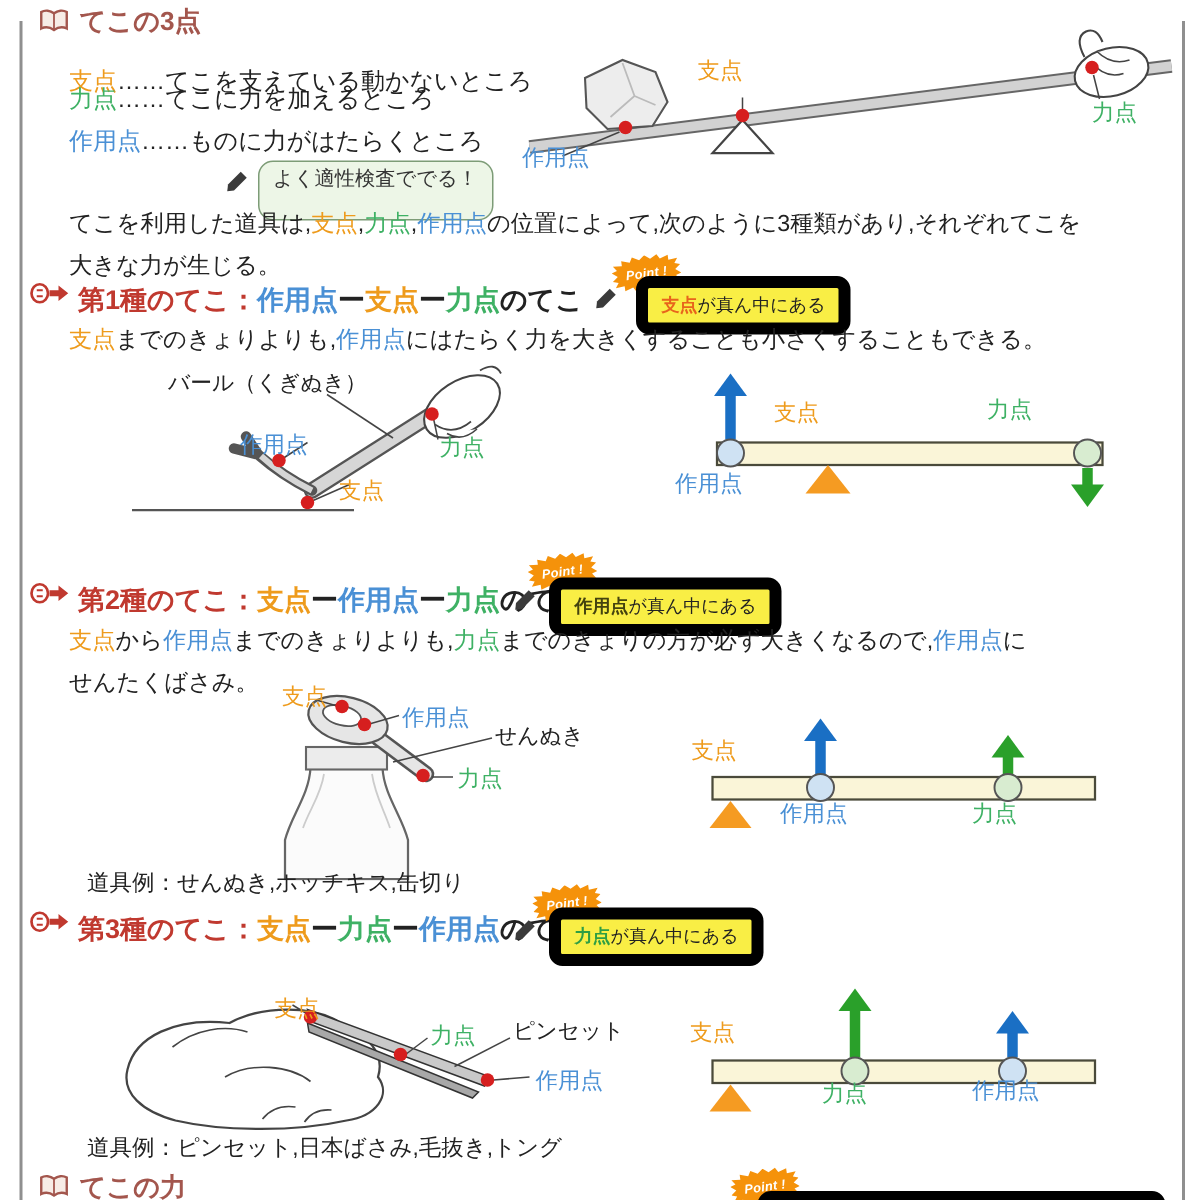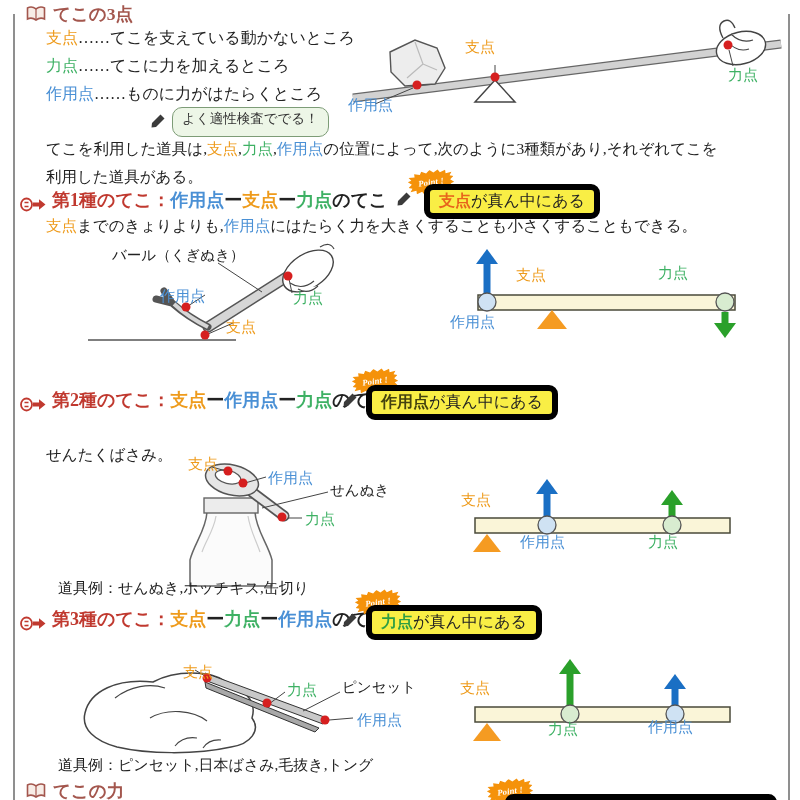--- a/index.html
+++ b/index.html
@@ -1,60 +1,60 @@
 <!DOCTYPE html>
 <html><head>
 <meta charset="utf-8">
 <style>
 *{margin:0;padding:0;box-sizing:border-box}
 body{background:#fff}
 #page{position:relative;width:796px;height:800px;background:#fff;overflow:hidden;
-  font-family:Liberation Serif, serif;color:#222}
+  font-family:Liberation Sans, sans-serif;color:#222}
 .abs{position:absolute;white-space:nowrap}
 .vline{position:absolute;top:14px;bottom:0;width:1.5px;background:#8f8f8f}
 .hdr{display:flex;align-items:center;gap:7px;font-size:17.5px;font-weight:700;color:#a3564d}
 .def{font-size:16px}
 .body{font-size:15.5px}
-.title{display:flex;align-items:flex-end;gap:6px;font-size:18px;font-weight:600}
+.title{display:flex;align-items:flex-start;gap:6px;font-size:18px;font-weight:600}
 .tools{font-size:15px;color:#222}
 .lbl{font-size:15px}
 .lbl-s{color:#ee9b1c}.lbl-r{color:#3eb164}.lbl-a{color:#4a90d5}
 .lbl-k{color:#222;font-size:14.5px}
 .c-shiten{color:#ee9b1c}.c-rikiten{color:#3eb164}.c-sayoten{color:#4a90d5}
 .c-red{color:#c0392f;font-weight:700}
 .c-bshiten{color:#e8641c;font-weight:700}
 .c-bsayoten{color:#44430f;font-weight:700}
 .c-brikiten{color:#2f9e44;font-weight:700}
-.ybox{position:absolute;background:#f9ee45;border:6px solid #000000;border-radius:9px;
-  padding:2px 9px 3px;font-size:16px;white-space:nowrap;line-height:18px}
+.ybox{position:absolute;background:#f9ee45;border:8px solid #000000;border-radius:9px;
+  padding:2px 9px 3px;font-size:12px;white-space:nowrap;line-height:18px}
 .badge{position:absolute;width:46px;height:24px;background:#f5920a;color:#fff;
   font-size:8.5px;font-weight:700;font-style:italic;display:flex;align-items:center;
   justify-content:center;transform:rotate(-8deg);letter-spacing:.2px;
   clip-path:polygon(50% 0,58% 12%,68% 2%,72% 15%,84% 8%,84% 22%,97% 20%,92% 33%,100% 38%,92% 50%,100% 62%,92% 67%,97% 80%,84% 78%,84% 92%,72% 85%,68% 98%,58% 88%,50% 100%,42% 88%,32% 98%,28% 85%,16% 92%,16% 78%,3% 80%,8% 67%,0 62%,8% 50%,0 38%,8% 33%,3% 20%,16% 22%,16% 8%,28% 15%,32% 2%,42% 12%)}
 .bubble{position:absolute;background:#edf6e7;border:1.5px solid #7d9c77;border-radius:10px;
-  padding:2px 9px 8px;font-size:13.5px;color:#333;white-space:nowrap}
+  padding:2px 9px 18px;font-size:13.5px;color:#333;white-space:nowrap}
 svg{display:block}
 </style>
 </head>
 <body>
 
 <div id="page">
 
   <div class="vline" style="left:13px"></div>
   <div class="vline" style="left:788px"></div>
 
   <div class="abs hdr" style="left:26px;top:2px">
     <svg width="20" height="16" viewBox="0 0 20 16">
       <path d="M1.5 2 C4 .5 7.5 1 10 2.8 C12.5 1 16 .5 18.5 2 L18.5 13 C16 11.8 12.5 12.2 10 14 C7.5 12.2 4 11.8 1.5 13 Z" fill="#f7ece6" stroke="#a3564d" stroke-width="1.6"></path>
       <path d="M10 2.8 V14" stroke="#a3564d" stroke-width="1.2"></path>
     </svg>
     <span>てこの3点</span>
   </div>
 
-  <div class="abs def" style="left:46px;top:28px"><span class="c-shiten">支点</span><span>……てこを支えている動かないところ</span></div>
+  <div class="abs def" style="left:46px;top:44px"><span class="c-shiten">支点</span><span>……てこを支えている動かないところ</span></div>
   <div class="abs def" style="left:46px;top:84px"><span class="c-sayoten">作用点</span><span>……ものに力がはたらくところ</span></div>
   <div class="abs def" style="left:46px;top:56px"><span class="c-rikiten">力点</span><span>……てこに力を加えるところ</span></div>
 
   <svg class="abs" style="left:345px;top:12px" width="445" height="105" viewBox="0 0 445 105">
     <line x1="8" y1="86" x2="436" y2="32" stroke="#666" stroke-width="9"></line>
     <line x1="8" y1="86" x2="436" y2="32" stroke="#d2d2d2" stroke-width="6.5"></line>
     <path d="M150 68 L170 90 L130 90 Z" fill="#fff" stroke="#444" stroke-width="1.5"></path>
     <path d="M45 40 L70 28 L92 36 L100 56 L90 72 L60 74 L46 60 Z" fill="#ededed" stroke="#555" stroke-width="1.4"></path>
     <path d="M70 30 L78 52 L62 66 M78 52 L92 58" stroke="#bbb" stroke-width="1.2" fill="none"></path>
     <g stroke="#444" fill="#fff" stroke-width="1.4">
@@ -72,21 +72,21 @@
   <span class="abs lbl lbl-s" style="left:465px;top:38px">支点</span>
   <span class="abs lbl lbl-a" style="left:348px;top:96px">作用点</span>
   <span class="abs lbl lbl-r" style="left:728px;top:66px">力点</span>
 
   <svg class="abs" style="left:150px;top:113px" width="16" height="16" viewBox="0 0 16 16">
     <path d="M10.5 1.5 L14.5 5.5 L6 14 L1.5 14.5 L2 10 Z" fill="#3b3b3b"></path>
   </svg>
   <div class="bubble" style="left:172px;top:107px">よく適性検査ででる！</div>
 
   <div class="abs body" style="left:46px;top:139px"><span>てこを利用した道具は,</span><span class="c-shiten">支点</span><span>,</span><span class="c-rikiten">力点</span><span>,</span><span class="c-sayoten">作用点</span><span>の位置によって,次のように3種類があり,それぞれてこを</span></div>
-  <div class="abs body" style="left:46px;top:167px">利用した道具がある。</div>
+  <div class="abs body" style="left:46px;top:167px">大きな力が生じる。</div>
 
   <div class="abs title" style="left:20px;top:188px">
     <svg width="26" height="15" viewBox="0 0 26 15">
       <ellipse cx="6.5" cy="7.5" rx="5.5" ry="6" fill="none" stroke="#c0392f" stroke-width="1.8"></ellipse>
       <path d="M4.5 5.5 h4 M4.5 9.5 h4" stroke="#c0392f" stroke-width="1.3"></path>
       <path d="M13 5.5 h6 v-3.2 l6.5 5.2 -6.5 5.2 v-3.2 h-6 z" fill="#c0392f"></path>
     </svg>
     <span><span class="c-red">第1種のてこ：</span><span class="c-sayoten">作用点</span><span>ー</span><span class="c-shiten">支点</span><span>ー</span><span class="c-rikiten">力点</span><span>のてこ</span></span>
   </div>
   <div class="badge" style="left:408px;top:170px">Point !</div>
@@ -141,20 +141,21 @@
       <path d="M4.5 5.5 h4 M4.5 9.5 h4" stroke="#c0392f" stroke-width="1.3"></path>
       <path d="M13 5.5 h6 v-3.2 l6.5 5.2 -6.5 5.2 v-3.2 h-6 z" fill="#c0392f"></path>
     </svg>
     <span><span class="c-red">第2種のてこ：</span><span class="c-shiten">支点</span><span>ー</span><span class="c-sayoten">作用点</span><span>ー</span><span class="c-rikiten">力点</span><span>のてこ</span></span>
   </div>
   <div class="badge" style="left:352px;top:369px">Point !</div>
   <svg class="abs" style="left:342px;top:392px" width="16" height="16" viewBox="0 0 16 16">
     <path d="M10.5 1.5 L14.5 5.5 L6 14 L1.5 14.5 L2 10 Z" fill="#3b3b3b"></path>
   </svg>
   <div class="ybox" style="left:366px;top:385px"><span class="c-bsayoten">作用点</span><span>が真ん中にある</span></div>
+  <div class="abs body" style="left:46px;top:417px"><span class="c-shiten">支点</span><span>から</span><span class="c-sayoten">作用点</span><span>までのきょりよりも,</span><span class="c-rikiten">力点</span><span>までのきょりの方が必ず大きくなるので,</span><span class="c-sayoten">作用点</span><span>に</span></div>
   <div class="abs body" style="left:46px;top:445px">せんたくばさみ。</div>
 
   <svg class="abs" style="left:162px;top:452px" width="240" height="135" viewBox="0 0 240 135">
     <path d="M45 60 C44 78 32 92 28 108 L28 134 L110 134 L110 108 C106 92 94 78 93 60 Z" fill="#fbfbfb" stroke="#666" stroke-width="1.5"></path>
     <path d="M40 100 C44 88 52 78 54 64 M98 100 C94 88 88 78 86 64" stroke="#ccc" stroke-width="1.2" fill="none"></path>
     <rect x="42" y="46" width="54" height="15" fill="#ececec" stroke="#666" stroke-width="1.4"></rect>
     <path d="M90 40 L122 64" stroke="#555" stroke-width="11" stroke-linecap="round"></path>
     <path d="M90 40 L122 64" stroke="#e6e6e6" stroke-width="7.5" stroke-linecap="round"></path>
     <ellipse cx="70" cy="28" rx="27" ry="15" fill="#e6e6e6" stroke="#555" stroke-width="1.5" transform="rotate(14 70 28)"></ellipse>
     <ellipse cx="66" cy="25" rx="13" ry="6.5" fill="#fff" stroke="#555" stroke-width="1.2" transform="rotate(14 66 25)"></ellipse>

